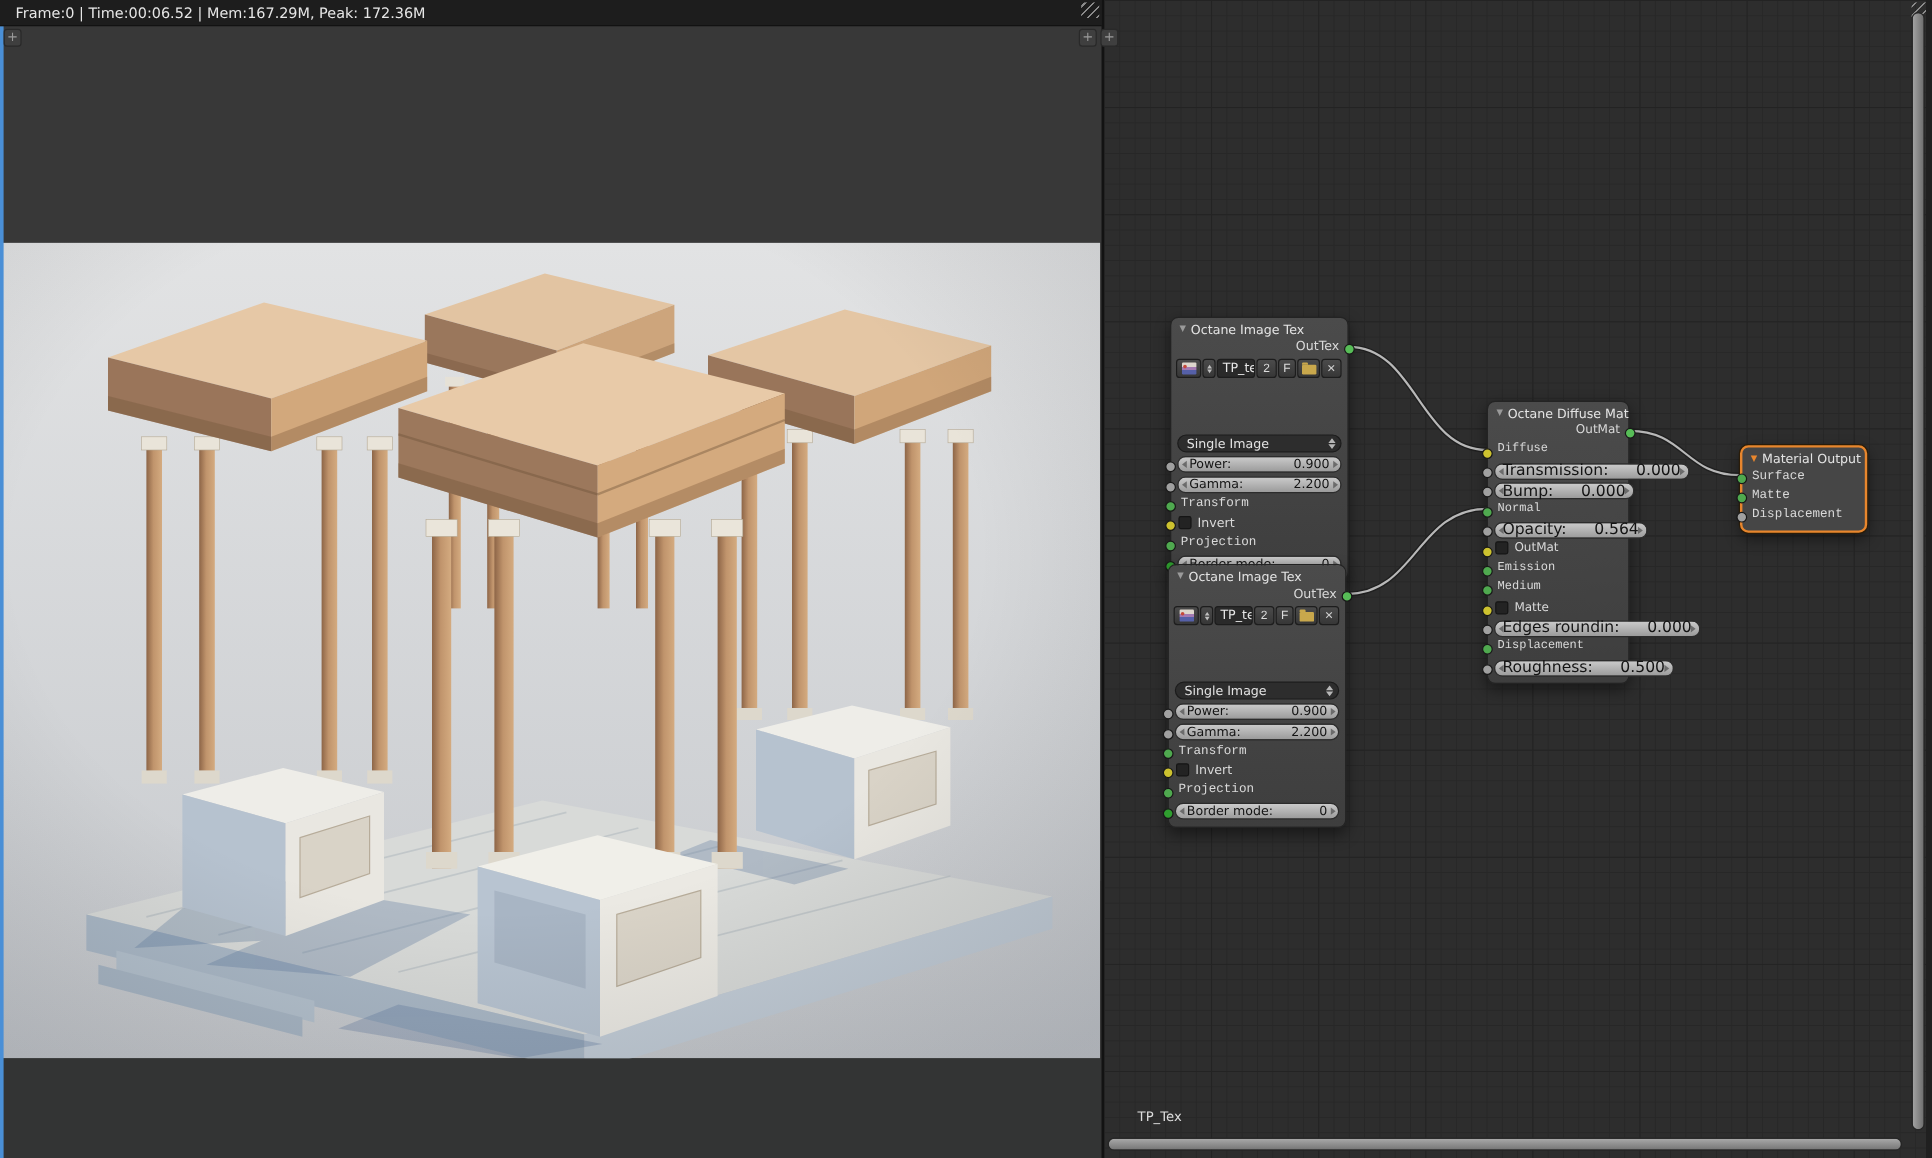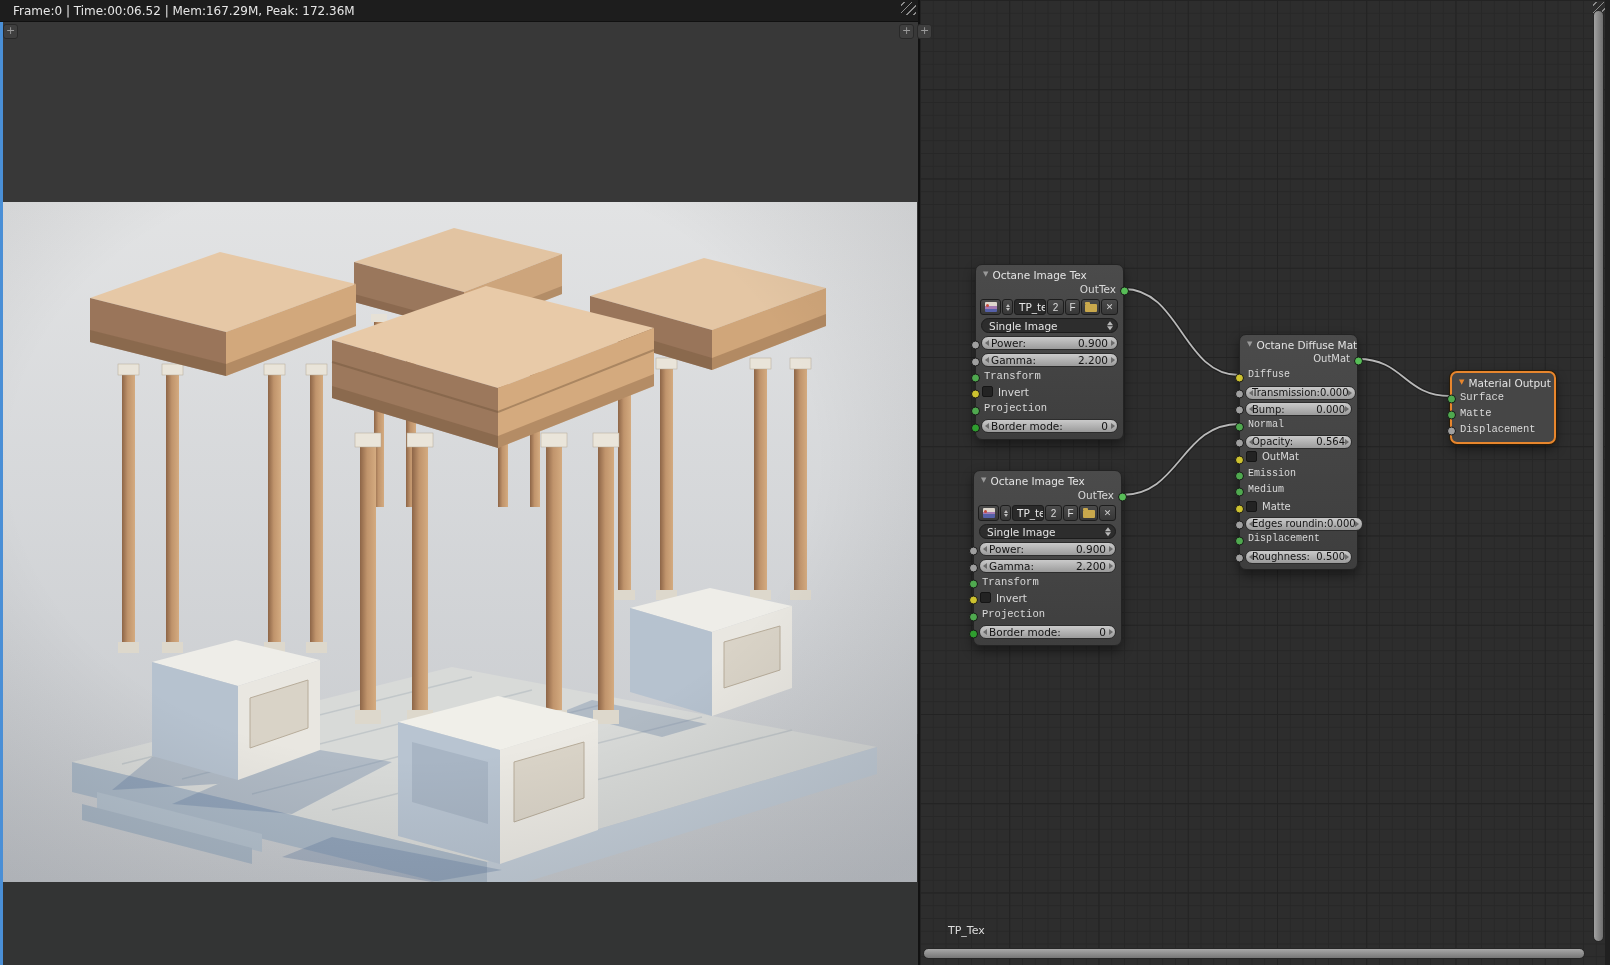--- a/index.html
+++ b/index.html
@@ -47,38 +47,38 @@
     font-size:10.5px;color:#d9d9d9;padding:1px 4px 3px;cursor:pointer;}
   .n-header{height:17px;display:flex;align-items:center;gap:4px;padding-left:3px;color:#e3e3e3;
     white-space:nowrap;}
   .tri{font-size:7px;color:#9a9a9a;line-height:1;}
   .node.output-node{border:2px solid #e8862d;background:#464646;box-shadow:0 0 0 1px #2a1c08,0 5px 12px rgba(0,0,0,.45);}
   .node.output-node .tri{color:#e8862d;}
 
   .row{position:relative;display:flex;align-items:flex-start;white-space:nowrap;}
   .tex .row{height:16px;}
   .tex .row.selrow{height:19px;}
-  .tex .row.droprow{height:18px;}
+  .tex .row.droprow{height:18px;margin-top:44px;}
   .tex .row.slider, .tex .row.borderrow{height:17px;}
   .tex .row.projrow{height:17px;}
   .dif .row{height:16.4px;font-size:10px;}
   .out-node-row{height:16px;}
   .row.out{justify-content:flex-end;padding-right:3px;}
   .plain-label{padding-left:4px;font-family:Liberation Mono, monospace;}
 
   .sock{position:absolute;width:9px;height:9px;border-radius:50%;border:1px solid #181818;
     top:50%;transform:translateY(-50%);cursor:crosshair;}
   .sock.in{left:-9.5px;} .sock.outp{right:-9.5px;}
   .sk-gray{background:#a0a0a0;} .sk-green{background:#4fa94f;} .sk-bgreen{background:#57bd57;}
   .sk-yellow{background:#cdc22f;} .sk-dgreen{background:#2f9e2f;}
 
   .pill{flex:1;height:14px;margin:0 1px;border-radius:7px;position:relative;
     background:linear-gradient(180deg,#cacaca,#9b9b9b);border:1px solid #2c2c2c;
     display:flex;align-items:center;justify-content:space-between;padding:0 9px;color:#141414;}
-  .dif .pill{padding:0 6px;font-size:10px;}
+  .dif .pill{padding:0 6px;font-size:13px;gap:23px;}
   .pill::before{content:"";position:absolute;left:2.5px;top:50%;transform:translateY(-50%);
     border:3.5px solid transparent;border-left:0;border-right:4px solid rgba(60,60,60,.6);}
   .pill::after{content:"";position:absolute;right:2.5px;top:50%;transform:translateY(-50%);
     border:3.5px solid transparent;border-right:0;border-left:4px solid rgba(60,60,60,.6);}
   .pill .lab,.pill .val{overflow:hidden;}
 
   .drop{flex:1;height:15px;margin:0 1px;border-radius:8px;background:#2d2d2d;border:1px solid #1c1c1c;
     display:flex;align-items:center;padding:0 7px;color:#e2e2e2;position:relative;}
   .udg{position:absolute;right:4px;top:50%;transform:translateY(-50%);display:flex;flex-direction:column;gap:1.5px;}
   .udg::before{content:"";border:3px solid transparent;border-top:0;border-bottom:4px solid #b8b8b8;}

